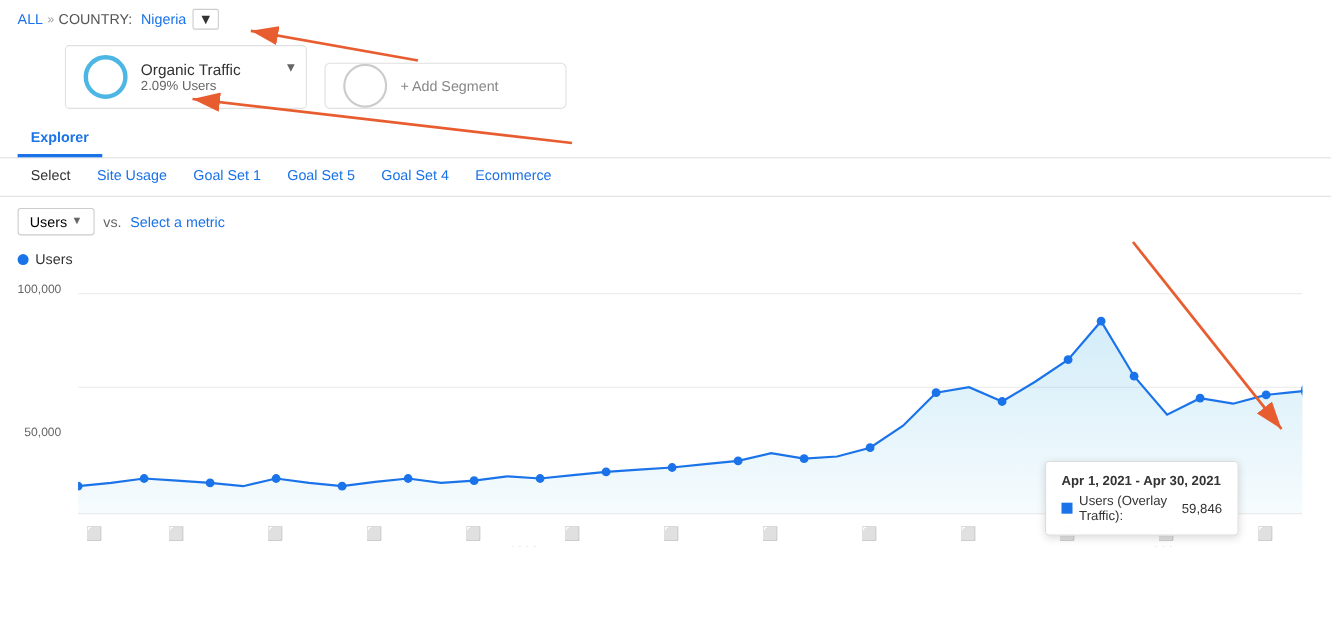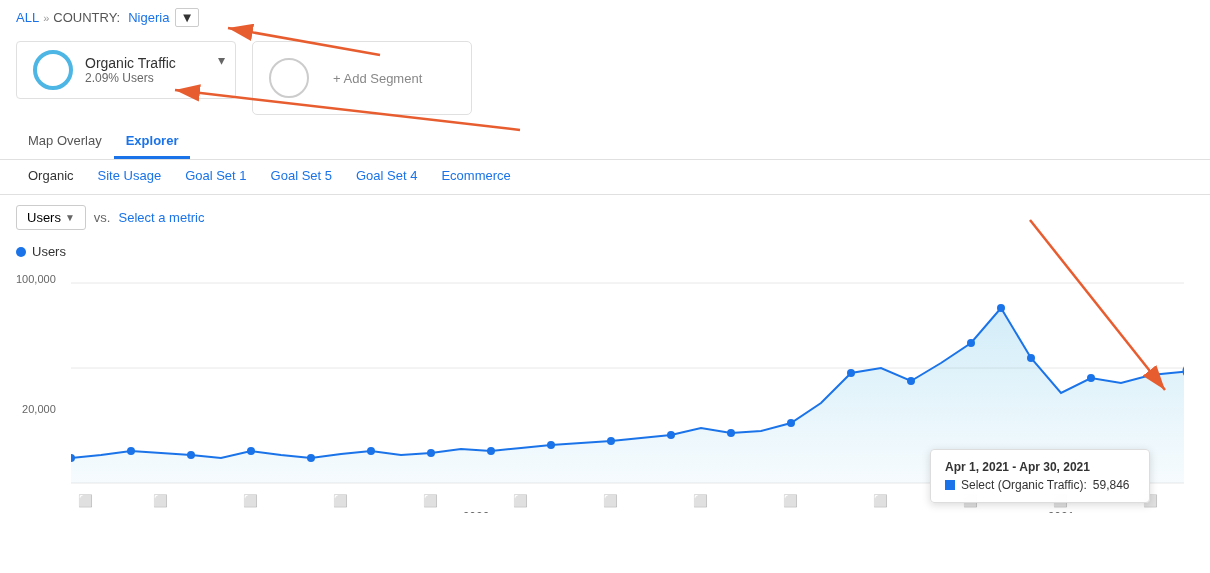--- a/index.html
+++ b/index.html
@@ -6,28 +6,28 @@
     body { font-family: Arial, sans-serif; background: #fff; color: #333; font-size: 13px; width: 1210px; height: 573px; overflow: hidden; }
 
     
     .breadcrumb { display: flex; align-items: center; padding: 8px 16px; font-size: 13px; color: #1a73e8; gap: 4px; }
     .breadcrumb .sep { color: #999; font-size: 11px; }
     .breadcrumb .country-label { color: #555; }
     .breadcrumb .country-value { color: #1a73e8; font-weight: 400; }
     .breadcrumb .dropdown-btn { background: none; border: 1px solid #ccc; border-radius: 2px; padding: 1px 4px; cursor: pointer; color: #333; margin-left: 2px; }
 
     
-    .segment-bar { display: flex; align-items: flex-start; padding: 6px 16px; gap: 16px; }
+    .segment-bar { display: flex; align-items: flex-end; padding: 6px 16px; gap: 16px; margin-left: 43px; }
     .segment-card { display: flex; align-items: center; border: 1px solid #e0e0e0; border-radius: 4px; padding: 8px 16px; gap: 12px; min-width: 220px; position: relative; }
     .segment-circle { width: 40px; height: 40px; border-radius: 50%; border: 4px solid #4db6e4; background: transparent; flex-shrink: 0; }
     .segment-info { display: flex; flex-direction: column; }
     .segment-name { font-size: 14px; font-weight: 500; color: #333; }
     .segment-pct { font-size: 12px; color: #666; }
     .segment-chevron { position: absolute; right: 10px; top: 10px; color: #666; font-size: 14px; }
-    .add-segment-card { display: flex; align-items: center; border: 1px solid #e0e0e0; border-radius: 5px; padding: 16px 16px; gap: 24px; min-width: 220px; }
+    .add-segment-card { display: flex; align-items: center; border: 1px solid #e0e0e0; border-radius: 5px; padding: 0 16px; gap: 12px; min-width: 220px; }
     .add-segment-circle { width: 40px; height: 40px; border-radius: 50%; border: 2px solid #ccc; background: transparent; flex-shrink: 0; }
     .add-segment-text { color: #888; font-size: 13px; }
 
     
     .tabs-row1 { display: flex; align-items: center; padding: 0 16px; border-bottom: 1px solid #e0e0e0; margin-top: 4px; }
     .tab1 { padding: 8px 12px; font-size: 13px; cursor: pointer; color: #555; border-bottom: 3px solid transparent; }
     .tab1.active { color: #1a73e8; font-weight: bold; border-bottom: 3px solid #1a73e8; }
 
     
     .tabs-row2 { display: flex; align-items: center; padding: 0 16px; border-bottom: 1px solid #e0e0e0; }
@@ -92,26 +92,25 @@
     </div>
     <span class="segment-chevron">▾</span>
   </div>
   <div class="add-segment-card">
     <div class="add-segment-circle"></div>
     <span class="add-segment-text">+ Add Segment</span>
   </div>
 </div>
 
 <div class="tabs-row1">
-  <div class="tab1">Map Overlay</div>
   <div class="tab1 active">Explorer</div>
 </div>
 
 <div class="tabs-row2">
-  <div class="tab2" style="color:#333;">Organic</div>
+  <div class="tab2" style="color:#333;">Select</div>
   <div class="tab2">Site Usage</div>
   <div class="tab2">Goal Set 1</div>
   <div class="tab2">Goal Set 5</div>
   <div class="tab2">Goal Set 4</div>
   <div class="tab2">Ecommerce</div>
 </div>
 
 <div class="metric-row">
   <button class="metric-btn">
     <span>Users</span>
@@ -124,21 +123,21 @@
 <div class="chart-area">
   <div class="chart-legend">
     <div class="legend-dot"></div>
     <span>Users</span>
   </div>
 
   <div class="chart-container">
 
     <div class="y-axis">
       <div class="y-label">100,000</div>
-      <div class="y-label">20,000</div>
+      <div class="y-label">50,000</div>
       <div class="y-label"></div>
     </div>
 
     <svg style="position:absolute; left:55px; right:10px; top:0; bottom:30px; width:calc(100% - 65px); height:250px;">
 
       <line x1="0" y1="20" x2="100%" y2="20" stroke="#e8e8e8" stroke-width="1"></line>
       <line x1="0" y1="105" x2="100%" y2="105" stroke="#e8e8e8" stroke-width="1"></line>
       <line x1="0" y1="220" x2="100%" y2="220" stroke="#e8e8e8" stroke-width="1"></line>
 
       <defs>
@@ -201,22 +200,22 @@
       <text x="720" y="242" font-size="12" fill="#bbb" text-anchor="middle">⬜</text>
       <text x="810" y="242" font-size="12" fill="#bbb" text-anchor="middle">⬜</text>
       <text x="900" y="242" font-size="12" fill="#bbb" text-anchor="middle">⬜</text>
       <text x="990" y="242" font-size="12" fill="#bbb" text-anchor="middle">⬜</text>
       <text x="1080" y="242" font-size="12" fill="#bbb" text-anchor="middle">⬜</text>
 
       <text x="405" y="258" font-size="12" fill="#666" text-anchor="middle">2020</text>
       <text x="990" y="258" font-size="12" fill="#666" text-anchor="middle">2021</text>
     </svg>
 
-    <div class="tooltip" style="right: 44px; bottom: 40px; width: 220px;">
+    <div class="tooltip" style="right: 68px; bottom: 40px; width: 176px;">
       <div class="tooltip-date">Apr 1, 2021 - Apr 30, 2021</div>
       <div class="tooltip-value">
         <div class="tooltip-square"></div>
-        <span>Select (Organic Traffic):</span>
+        <span>Users (Overlay Traffic):</span>
         <span class="tooltip-num">59,846</span>
       </div>
     </div>
   </div>
 </div>
 
 </body></html>

